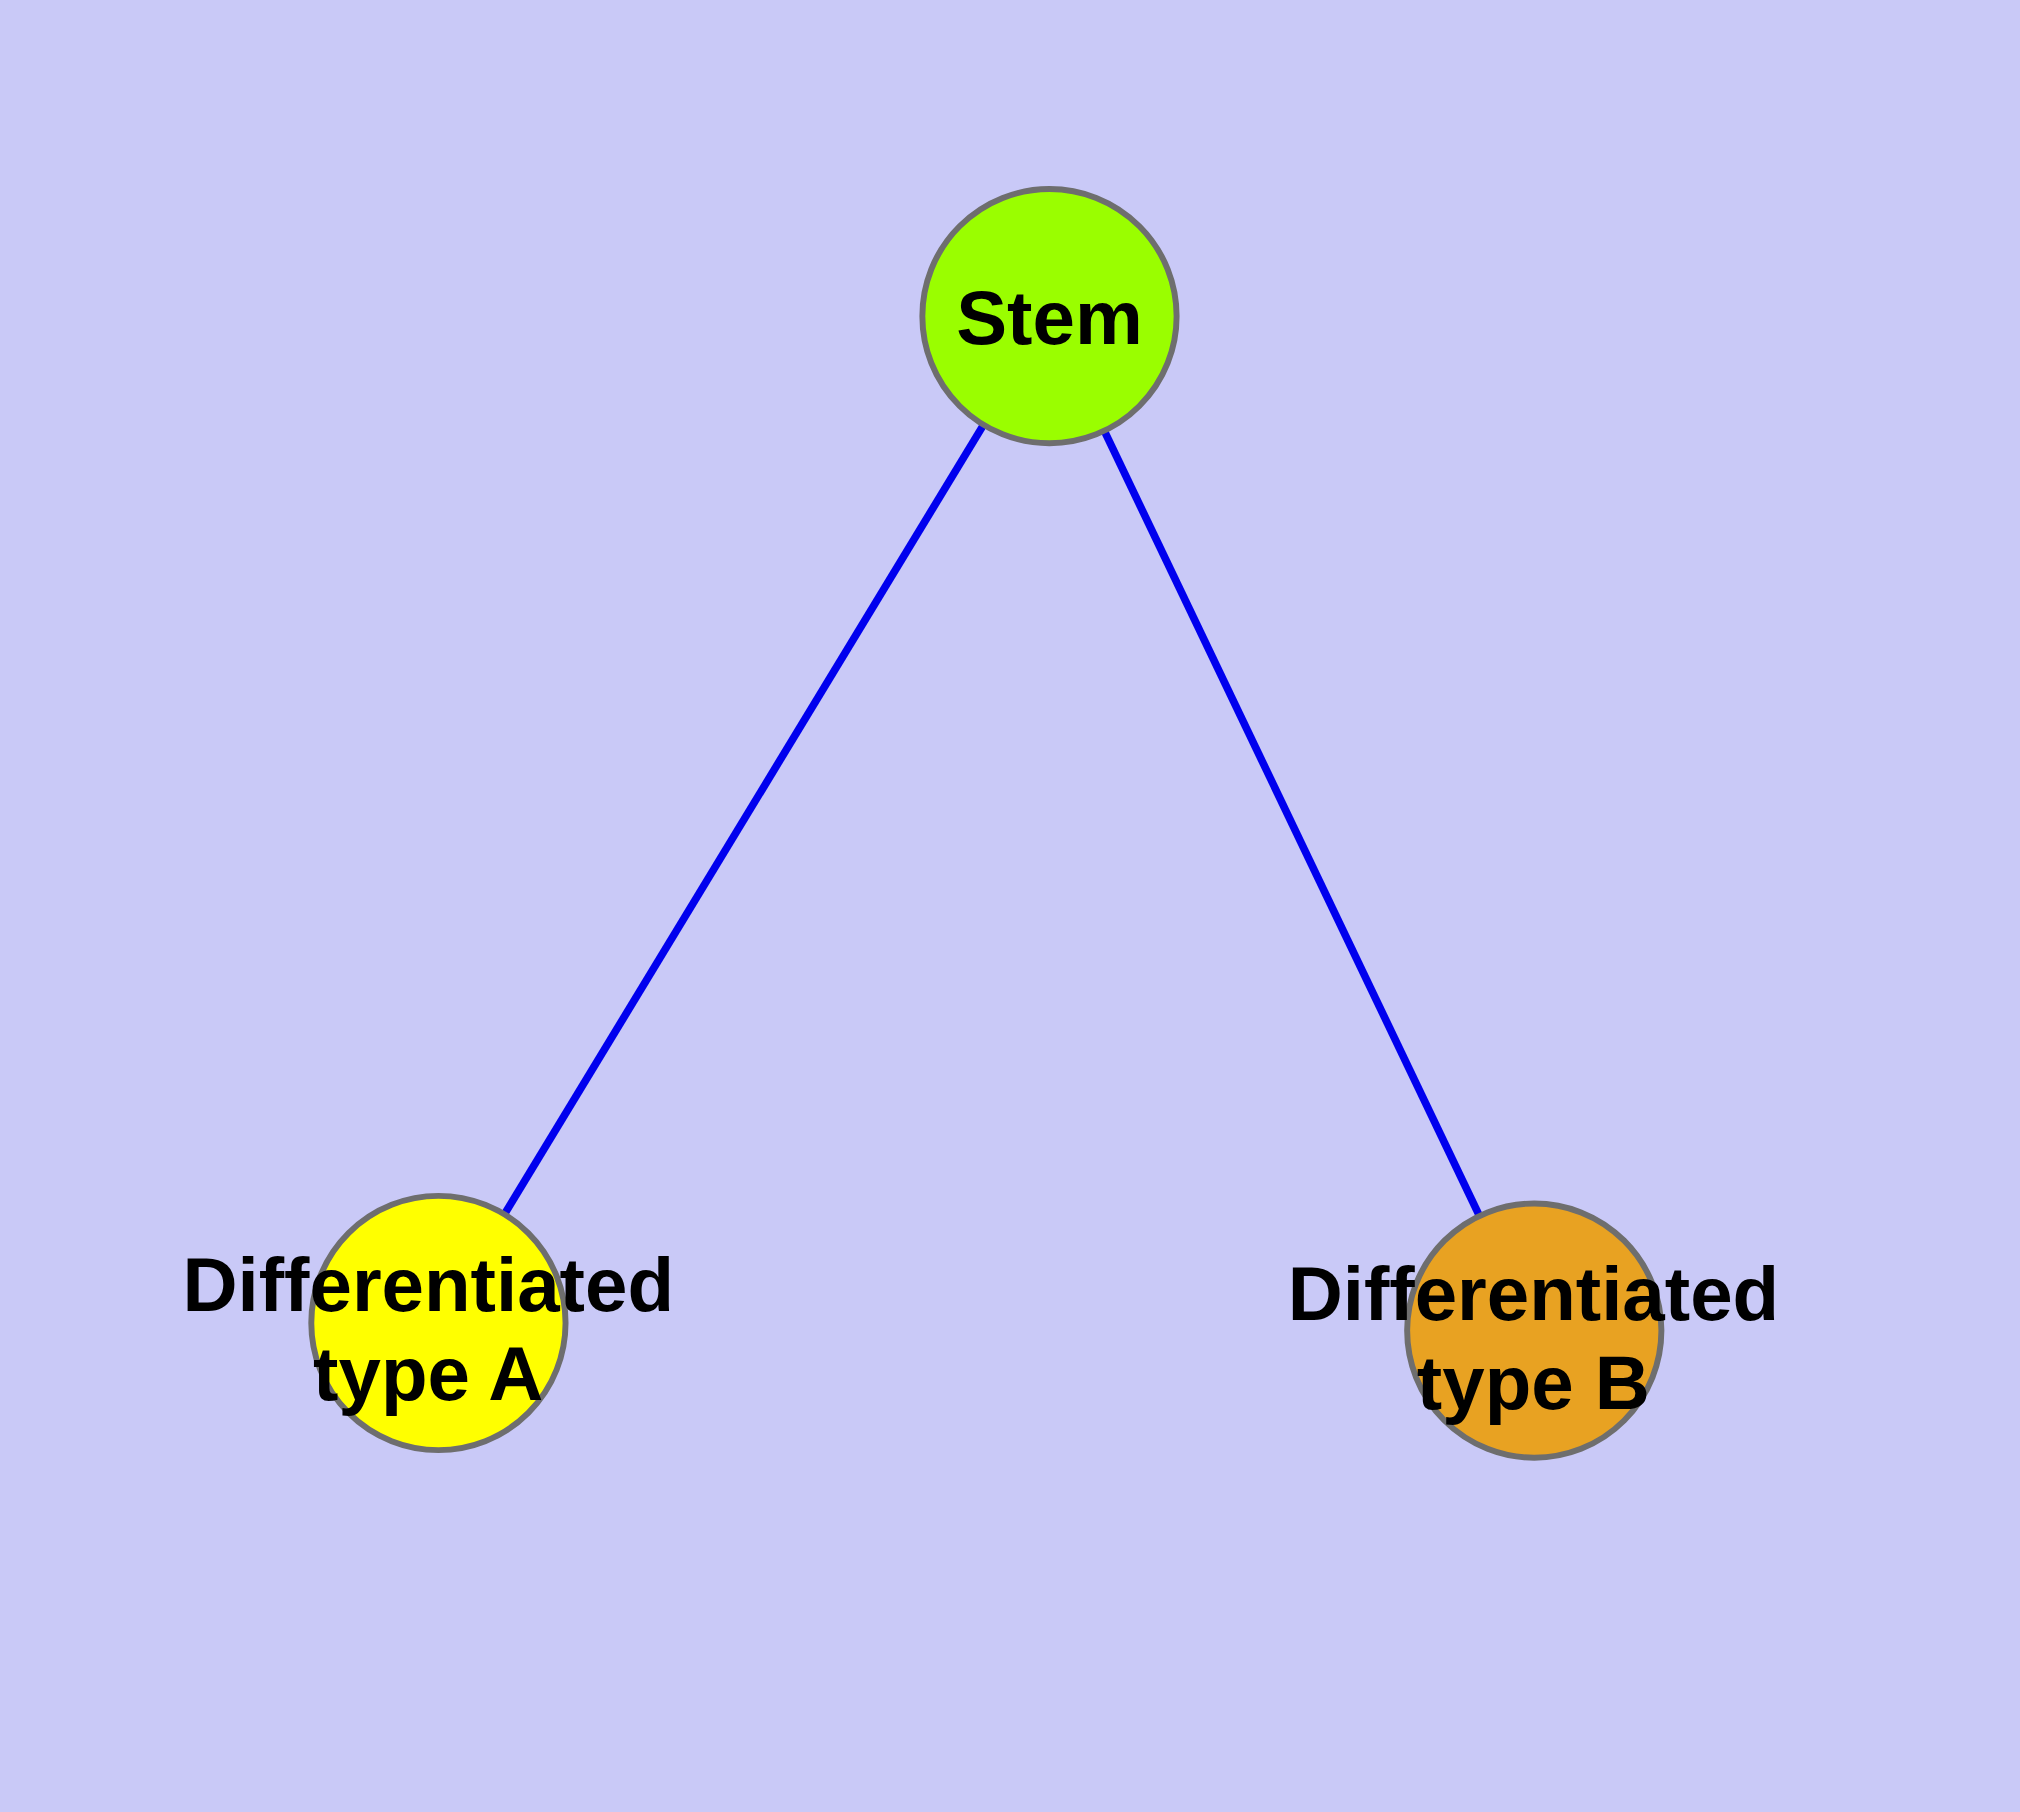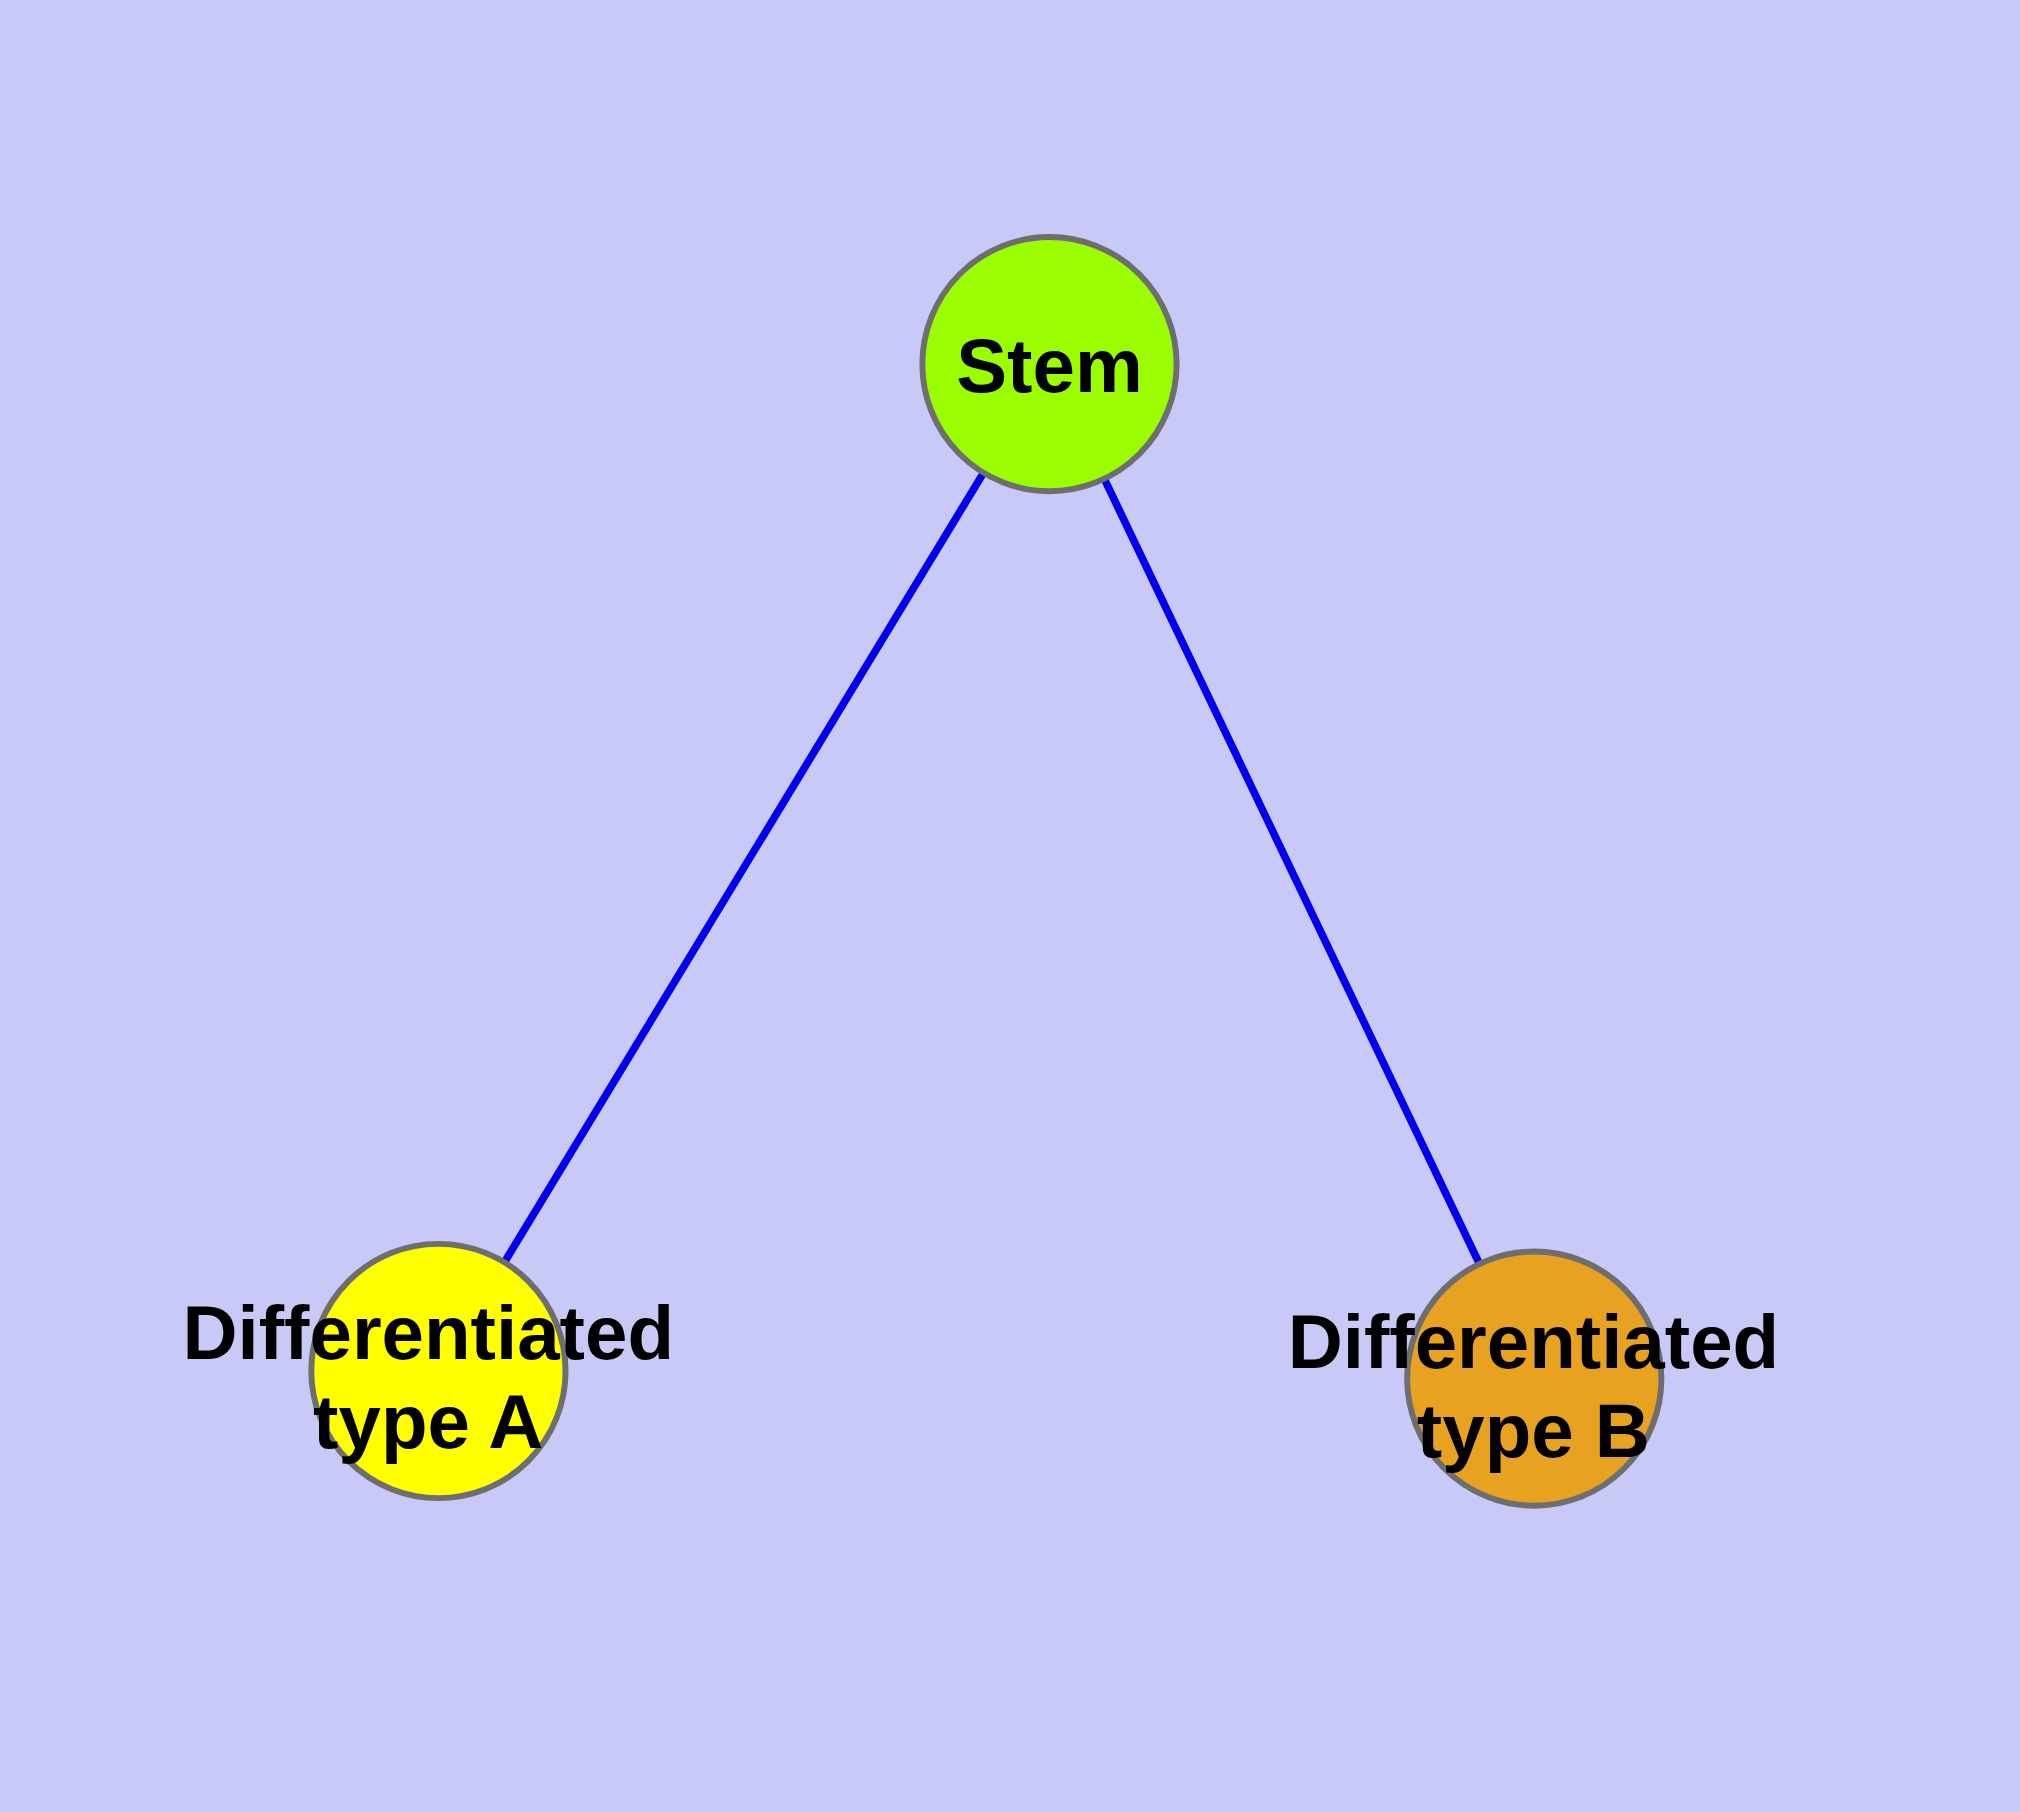--- a/index.html
+++ b/index.html
@@ -5,21 +5,20 @@
   html, body {
     margin: 0;
     padding: 0;
     background: #C9C9F7;
   }
   .stage {
     position: relative;
     width: 2021px;
     height: 1464px;
     overflow: hidden;
-    margin-top: 48px;
   }
   svg { display: block; }
   .node-label {
     font-family: "Liberation Sans", sans-serif;
     font-weight: bold;
     font-size: 90px;
     text-anchor: middle;
   }
   .edge {
     stroke-width: 9;

